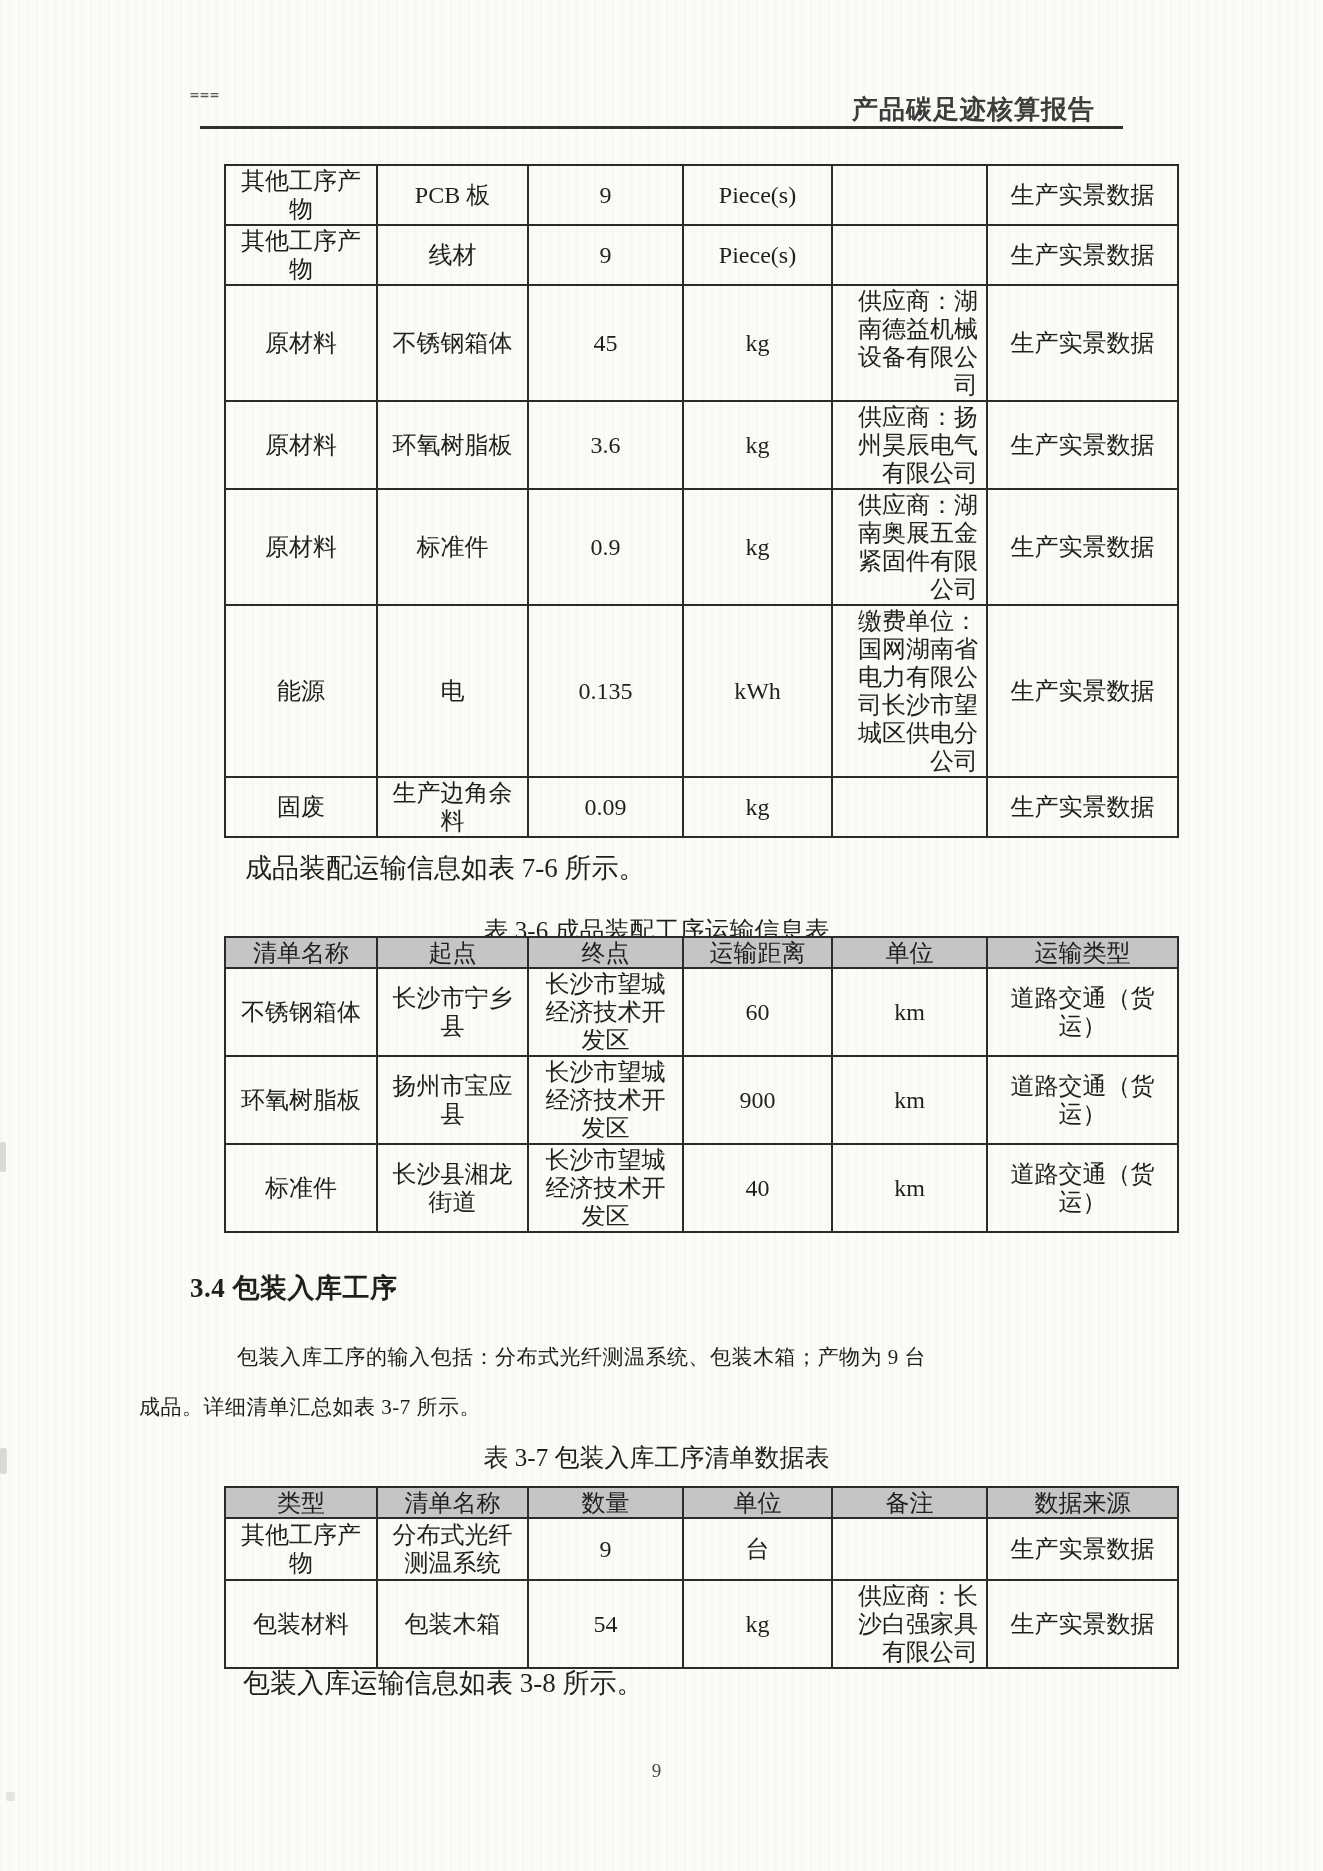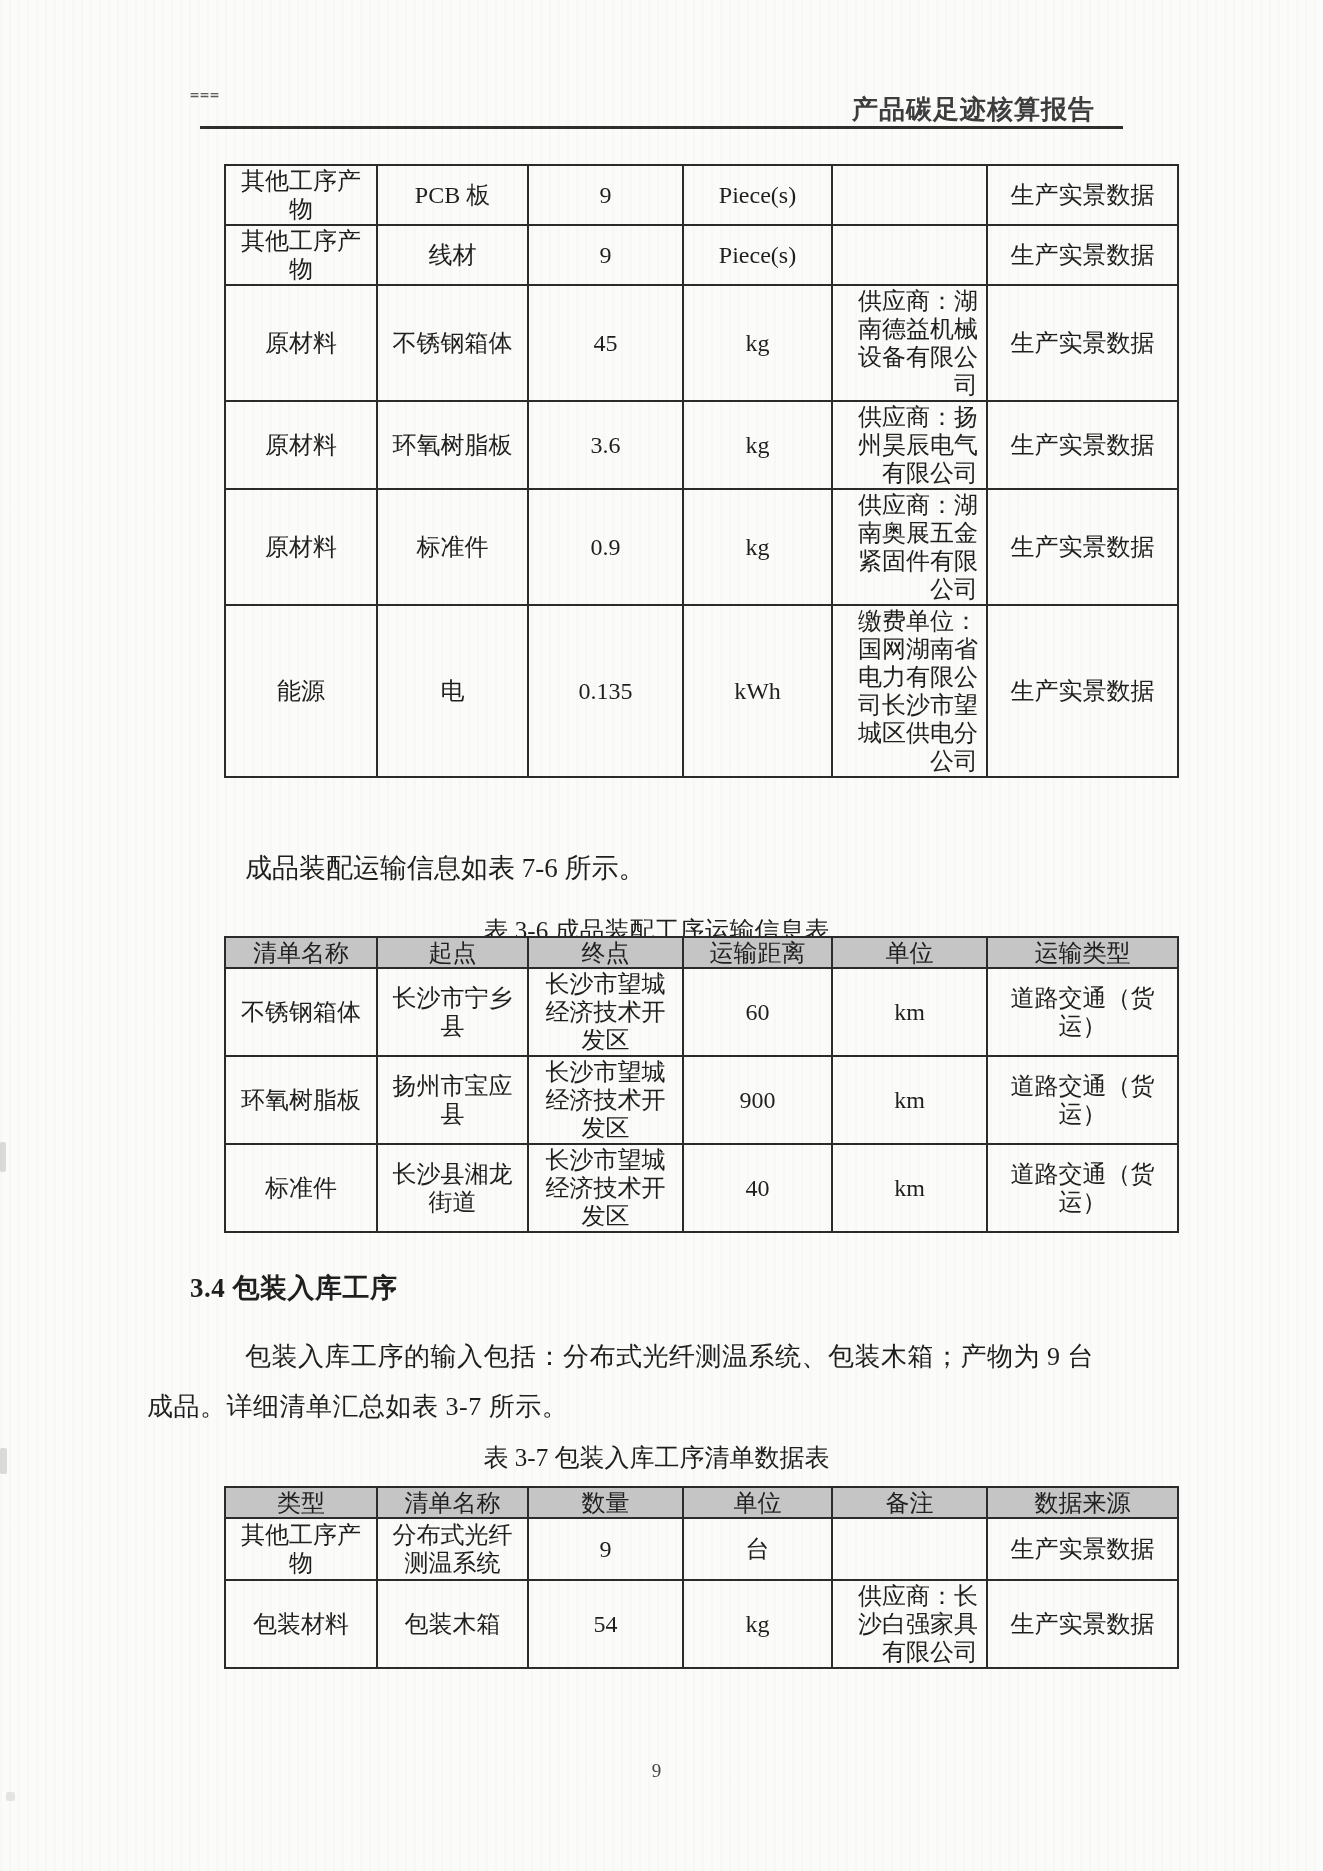--- a/index.html
+++ b/index.html
@@ -64,22 +64,22 @@
     position:absolute;left:180px;width:953px;text-align:center;
     font-size:25px;line-height:30px;
   }
   .c36{top:916px;}
   .c37{top:1443px;}
   .sec-heading{
     position:absolute;left:190px;top:1270px;margin:0;
     font-size:27px;font-weight:bold;letter-spacing:.5px;
   }
   .para{
-    position:absolute;left:147px;top:1332px;width:995px;
-    font-size:26px;line-height:50px;
+    position:absolute;left:139px;top:1332px;width:995px;
+    font-size:21px;line-height:50px;
     text-indent:98px;white-space:pre-line;letter-spacing:.5px;
   }
   .page-number{
     position:absolute;left:0;top:1760px;width:1313px;
     text-align:center;font-size:19px;color:#454545;
   }
   
   .artifact{position:absolute;background:#b9b9b6;opacity:.5;border-radius:2px;}
   .a1{left:0;top:1142px;width:6px;height:30px;}
   .a2{left:0;top:1448px;width:7px;height:26px;}
@@ -160,20 +160,29 @@
           <td>0.135</td>
           <td>kWh</td>
           <td>缴费单位：
 国网湖南省
 电力有限公
 司长沙市望
 城区供电分
 公司</td>
           <td>生产实景数据</td>
         </tr>
+        <tr>
+          <td>固废</td>
+          <td>生产边角余
+料</td>
+          <td>0.09</td>
+          <td>kg</td>
+          <td></td>
+          <td>生产实景数据</td>
+        </tr>
       </tbody>
   </table>
 
   <div class="body-text after1">成品装配运输信息如表 7-6 所示。</div>
 
   <div class="caption c36">表 3-6 成品装配工序运输信息表</div>
 
   <table class="doc-table t36">
     <colgroup>
       <col style="width:152px">
@@ -276,19 +285,20 @@
           <td>54</td>
           <td>kg</td>
           <td>供应商：长
 沙白强家具
 有限公司</td>
           <td>生产实景数据</td>
         </tr>
       </tbody>
   </table>
 
+  <div class="body-text after2">包装入库运输信息如表 3-8 所示。</div>
 
   <div class="page-number">9</div>
 
   <div class="artifact a1"></div>
   <div class="artifact a2"></div>
   <div class="artifact a3"></div>
 </div>
 
 </body></html>

